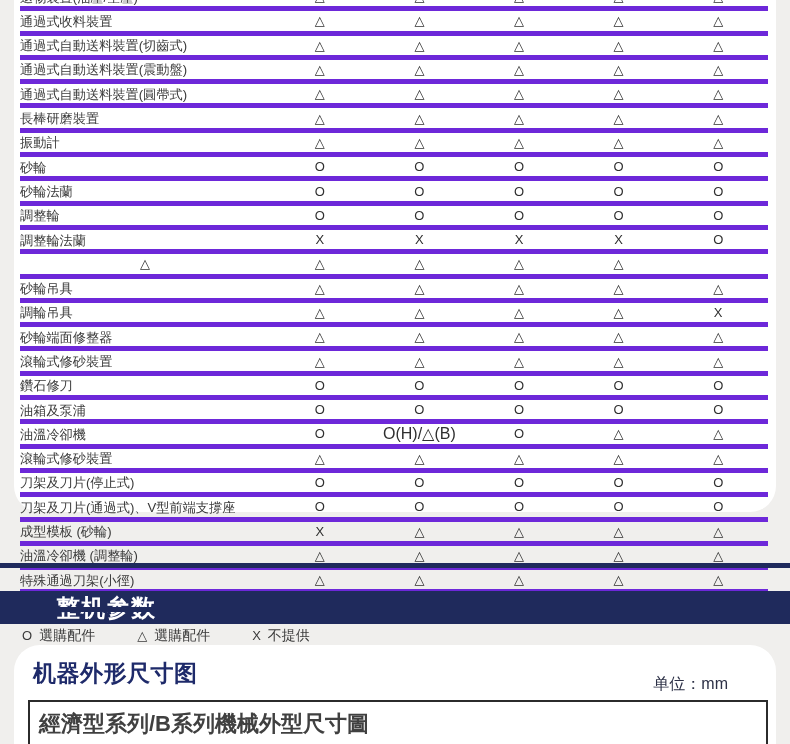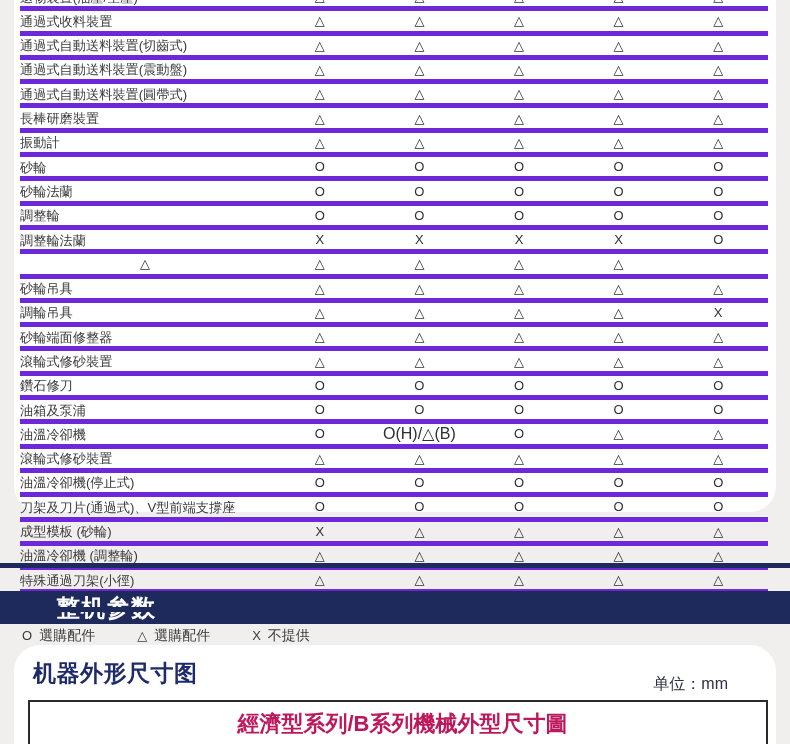--- a/index.html
+++ b/index.html
@@ -54,22 +54,22 @@
   .bc-unit{
     position:absolute;top:29px;right:48px;
     font-size:16px;color:#2c3046;
   }
   .inner-box{
     position:absolute;top:55px;left:14px;width:740px;height:60px;
     border:2px solid #2b2b2b;border-bottom:none;background:#ffffff;
     box-sizing:border-box;
   }
   .ib-title{
-    font-size:22px;font-weight:700;color:#be185d;
-    padding:7px 0 0 9px;white-space:nowrap;text-align:center;
+    font-size:22px;font-weight:700;color:#404040;
+    padding:7px 0 0 9px;white-space:nowrap;
   }
 </style>
 </head>
 <body>
 
 <div class="table-card">
   <div class="table-wrap">
       <div class="t-row">
         <div class="t-label">退物裝置(油壓/空壓)</div>
         <div class="t-cell">△</div>
@@ -223,21 +223,21 @@
       </div>
       <div class="t-row">
         <div class="t-label">滾輪式修砂裝置</div>
         <div class="t-cell">△</div>
         <div class="t-cell">△</div>
         <div class="t-cell">△</div>
         <div class="t-cell">△</div>
         <div class="t-cell">△</div>
       </div>
       <div class="t-row">
-        <div class="t-label">油溫冷卻機(停止式)</div>
+        <div class="t-label">刀架及刀片(停止式)</div>
         <div class="t-cell">O</div>
         <div class="t-cell">O</div>
         <div class="t-cell">O</div>
         <div class="t-cell">O</div>
         <div class="t-cell">O</div>
       </div>
       <div class="t-row">
         <div class="t-label">刀架及刀片(通過式)、V型前端支撐座</div>
         <div class="t-cell">O</div>
         <div class="t-cell">O</div>

